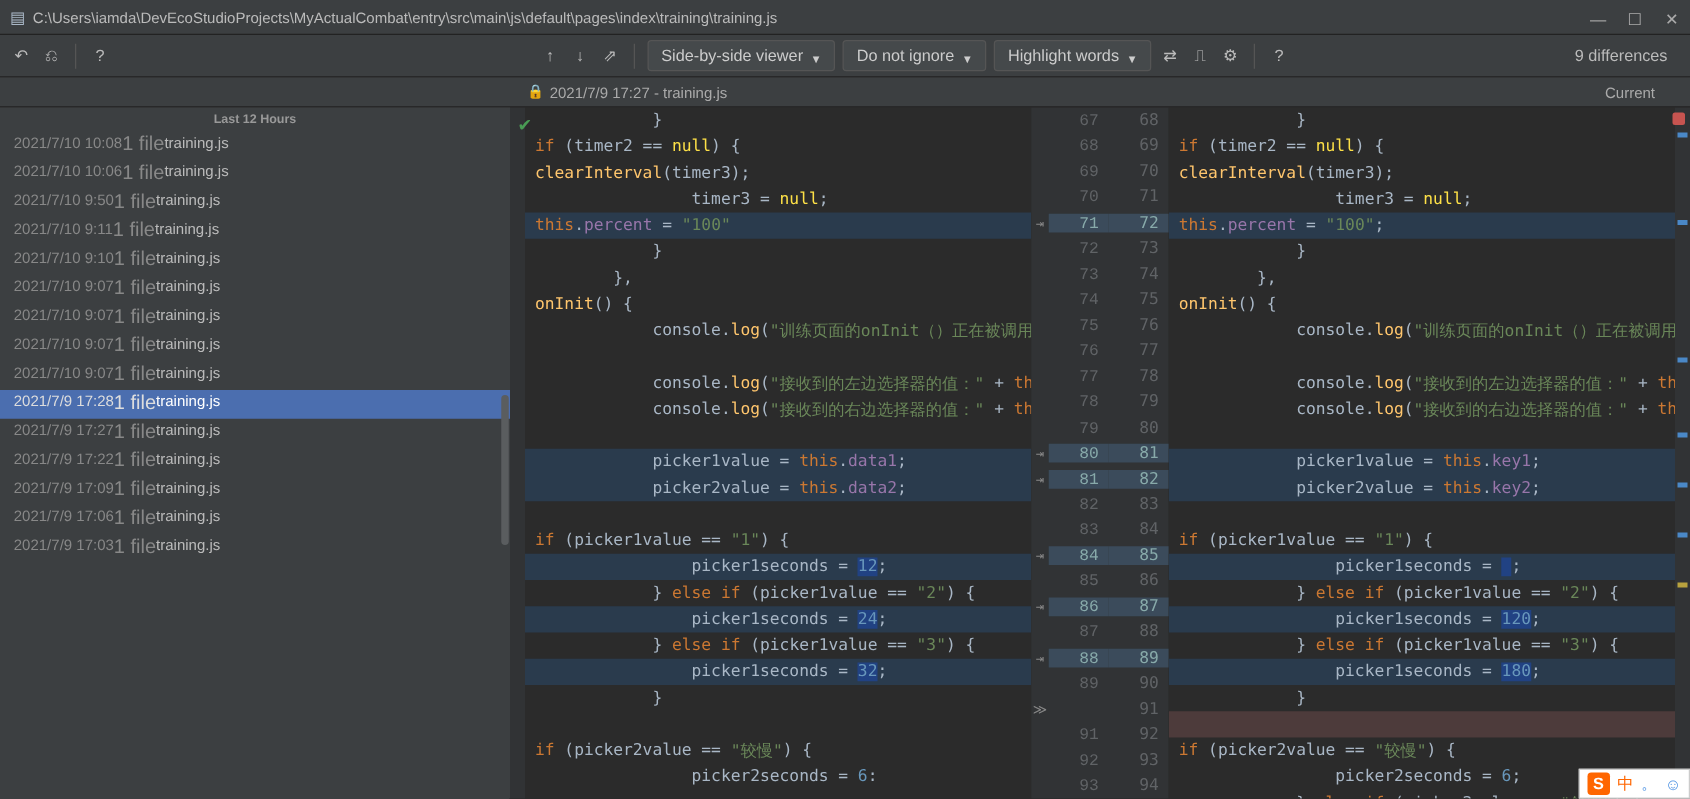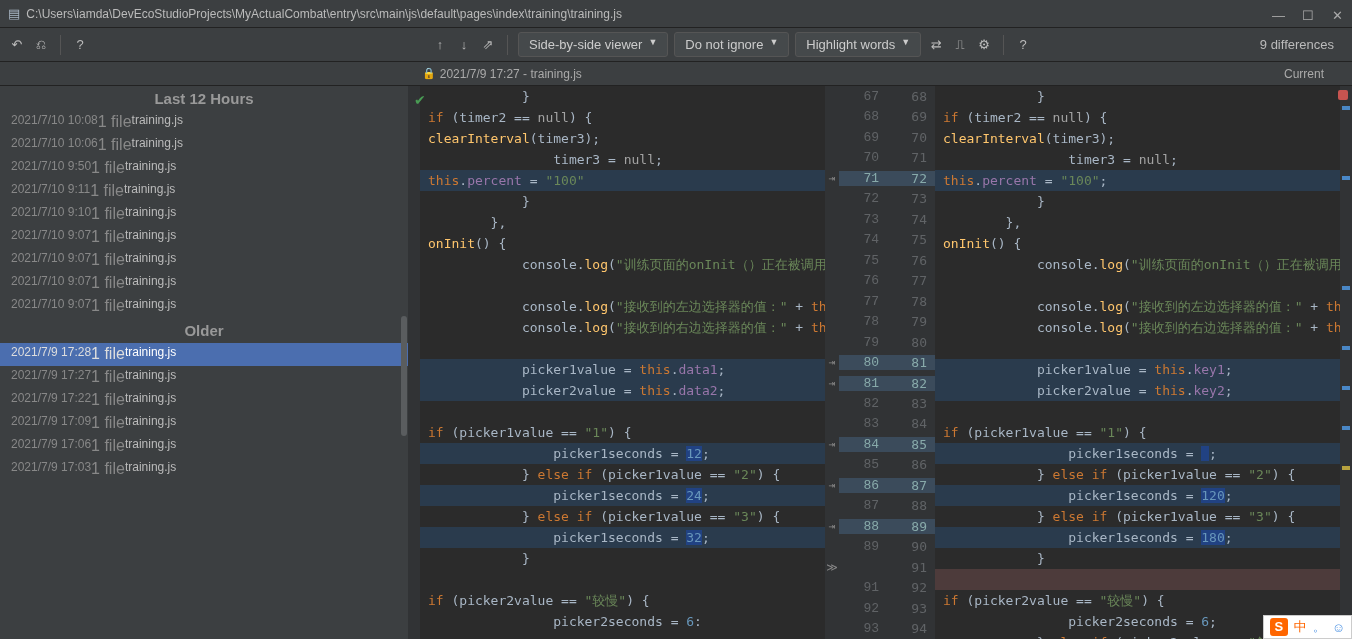--- a/index.html
+++ b/index.html
@@ -34,21 +34,21 @@
   gap: 6px;
 }
 .tb-icon { width: 18px; height: 18px; display: inline-flex; align-items: center; justify-content: center; color: #bbb; cursor: pointer; }
 .tb-sep { width: 1px; height: 20px; background: #555; margin: 0 4px; }
 .dropdown {
   background: #45494b;
   border: 1px solid #555;
   border-radius: 3px;
   padding: 4px 10px;
   display: flex;
-  align-items: flex-start;
+  align-items: flex-end;
   gap: 6px;
   font-size: 13px;
   color: #ccc;
   cursor: pointer;
 }
 .dropdown .caret { font-size: 9px; }
 .diff-count { margin-left: auto; color: #bbb; font-size: 13px; padding-right: 10px; }
 .tab-row {
   height: 24px;
   background: #3c3f41;
@@ -81,21 +81,21 @@
 .scrollbar-track {
   position: absolute; right: 0; top: 0; width: 8px; height: 100%;
 }
 .scrollbar-thumb {
   position: absolute; right: 1px; width: 6px; height: 120px; top: 230px;
   background: #5a5d5f; border-radius: 3px;
 }
 .section-head {
   text-align: center;
   color: #999;
-  font-size: 15px;
+  font-size: 10px;
   font-weight: bold;
   padding: 4px 0;
 }
 .hist-item {
   padding: 2px 8px 3px 8px;
   display: flex;
   flex-direction: row;
   cursor: pointer;
   border-left: 3px solid transparent;
 }
@@ -150,21 +150,21 @@
   padding-left: 8px;
   color: #a9b7c6;
 }
 .code-line.mod { background: #2a3b4d; }
 .code-line.del { background: #4d3b3b; }
 .code-line .kw { color: #cc7832; }
 .code-line .fn { color: #ffc66d; }
 .code-line .str { color: #6a8759; }
 .code-line .num { color: #6897bb; }
 .code-line .this { color: #cc7832; }
-.code-line .nul { color: #a3a3a3; }
+.code-line .nul { color: #fde047; }
 .code-line .obj { color: #9876aa; }
 .code-line .cmt { color: #808080; }
 .code-line .hl { background: #214283; }
 .right-strip {
   width: 12px;
   background: #313335;
   position: relative;
 }
 .right-strip .m { position:absolute; left:2px; right:2px; height: 4px; }
 .right-strip .m.blue { background: #4a88c7; }
@@ -304,21 +304,20 @@
           <div class="hist-fn">training.js</div>
         </div>
         <div class="hist-item">
           <div class="hist-row1">
             <span class="hist-ts">2021/7/10 9:07</span>
             <span class="hist-files">1 file</span>
           </div>
           <div class="hist-fn">training.js</div>
         </div>
       </div>
-    <div class="section-head">Older</div>
     <div id="hist-older">
         <div class="hist-item selected">
           <div class="hist-row1">
             <span class="hist-ts">2021/7/9 17:28</span>
             <span class="hist-files">1 file</span>
           </div>
           <div class="hist-fn">training.js</div>
         </div>
         <div class="hist-item">
           <div class="hist-row1">

